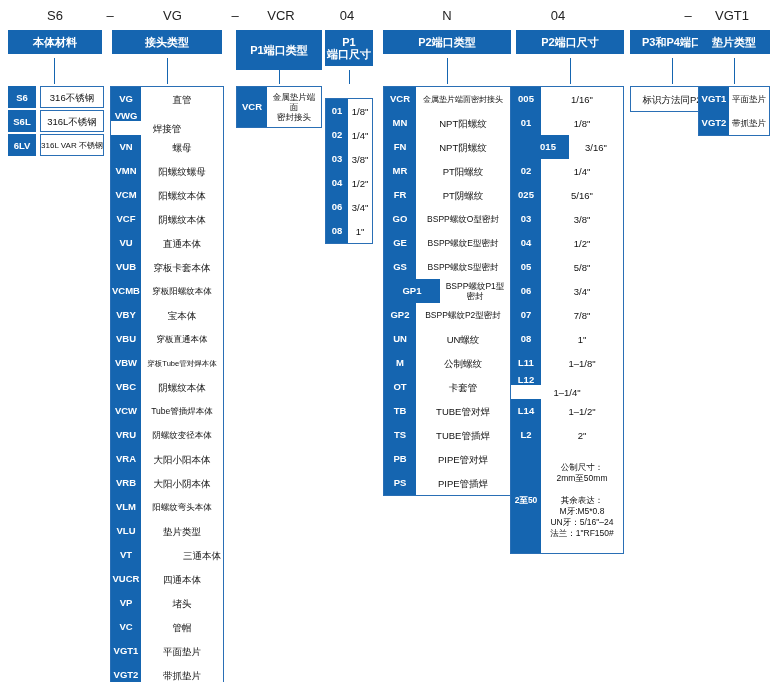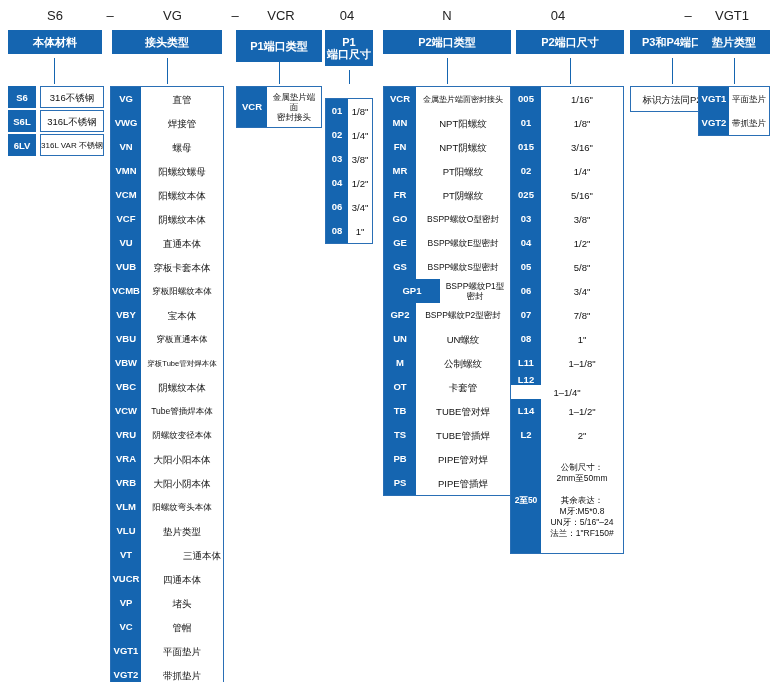--- a/index.html
+++ b/index.html
@@ -77,21 +77,21 @@
   <div class="abs dash" style="left:225px;top:8px;width:20px;">–</div>
   <div class="abs code" style="left:243px;top:8px;width:76px;">VCR</div>
   <div class="abs code" style="left:322px;top:8px;width:50px;">04</div>
   <div class="abs code" style="left:393px;top:8px;width:108px;">N</div>
   <div class="abs code" style="left:508px;top:8px;width:100px;">04</div>
   <div class="abs dash" style="left:680px;top:8px;width:16px;">–</div>
   <div class="abs code" style="left:696px;top:8px;width:72px;">VGT1</div>
 
   <div class="abs hdr" style="left:8px;top:30px;width:94px;height:24px;">本体材料</div>
   <div class="abs hdr" style="left:112px;top:30px;width:110px;height:24px;">接头类型</div>
-  <div class="abs hdr" style="left:236px;top:30px;width:86px;height:32px;">P1端口类型</div>
+  <div class="abs hdr" style="left:236px;top:30px;width:86px;height:40px;">P1端口类型</div>
   <div class="abs hdr" style="left:325px;top:30px;width:48px;height:36px;flex-direction:column;">
     <span>P1</span>
     <span>端口尺寸</span>
   </div>
   <div class="abs hdr" style="left:383px;top:30px;width:128px;height:24px;">P2端口类型</div>
   <div class="abs hdr" style="left:516px;top:30px;width:108px;height:24px;">P2端口尺寸</div>
   <div class="abs hdr" style="left:630px;top:30px;width:84px;height:24px;">P3和P4端口</div>
   <div class="abs hdr" style="left:698px;top:30px;width:72px;height:24px;">垫片类型</div>
 
   <div class="abs vline" style="left:54px;top:58px;height:26px;"></div>
@@ -116,21 +116,21 @@
       <div class="chip" style="width:26px;">6LV</div>
       <div class="chipbox" style="flex:1;margin-left:4px;font-size:8px;">316L VAR 不锈钢</div>
     </div>
   </div>
 
   <div class="abs frame" style="left:110px;top:86px;width:114px;">
     <div class="optrow" style="height:24px;">
         <div class="optcode" style="width:30px;">VG</div>
         <div class="optlabel">直管</div>
       </div>
-    <div class="optrow" style="height:24px;">
+    <div class="optrow" style="height:24px;flex-direction:column;">
         <div class="optcode" style="width:30px;">VWG</div>
         <div class="optlabel">焊接管</div>
       </div>
     <div class="optrow" style="height:24px;">
         <div class="optcode" style="width:30px;">VN</div>
         <div class="optlabel">螺母</div>
       </div>
     <div class="optrow" style="height:24px;">
         <div class="optcode" style="width:30px;">VMN</div>
         <div class="optlabel">阳螺纹螺母</div>
@@ -332,21 +332,21 @@
   <div class="abs frame" style="left:510px;top:86px;width:114px;">
     <div class="optrow" style="height:24px;">
         <div class="optcode" style="width:30px;">005</div>
         <div class="optlabel">1/16"</div>
       </div>
     <div class="optrow" style="height:24px;">
         <div class="optcode" style="width:30px;">01</div>
         <div class="optlabel">1/8"</div>
       </div>
     <div class="optrow" style="height:24px;">
-        <div class="optcode" style="width:30px;">015</div>
+        <div class="optcode" style="width:42px;padding-left:16px;">015</div>
         <div class="optlabel">3/16"</div>
       </div>
     <div class="optrow" style="height:24px;">
         <div class="optcode" style="width:30px;">02</div>
         <div class="optlabel">1/4"</div>
       </div>
     <div class="optrow" style="height:24px;">
         <div class="optcode" style="width:30px;">025</div>
         <div class="optlabel">5/16"</div>
       </div>

